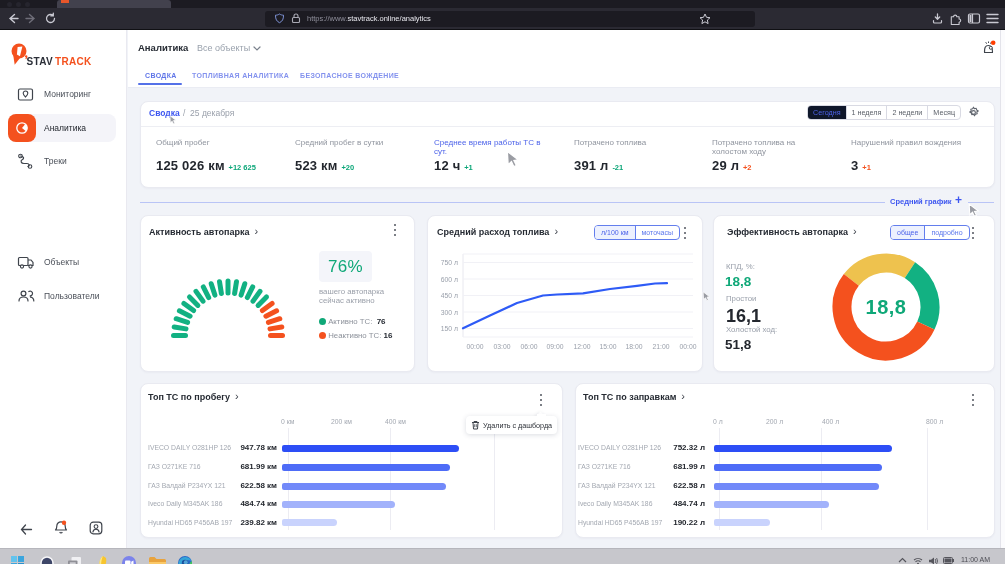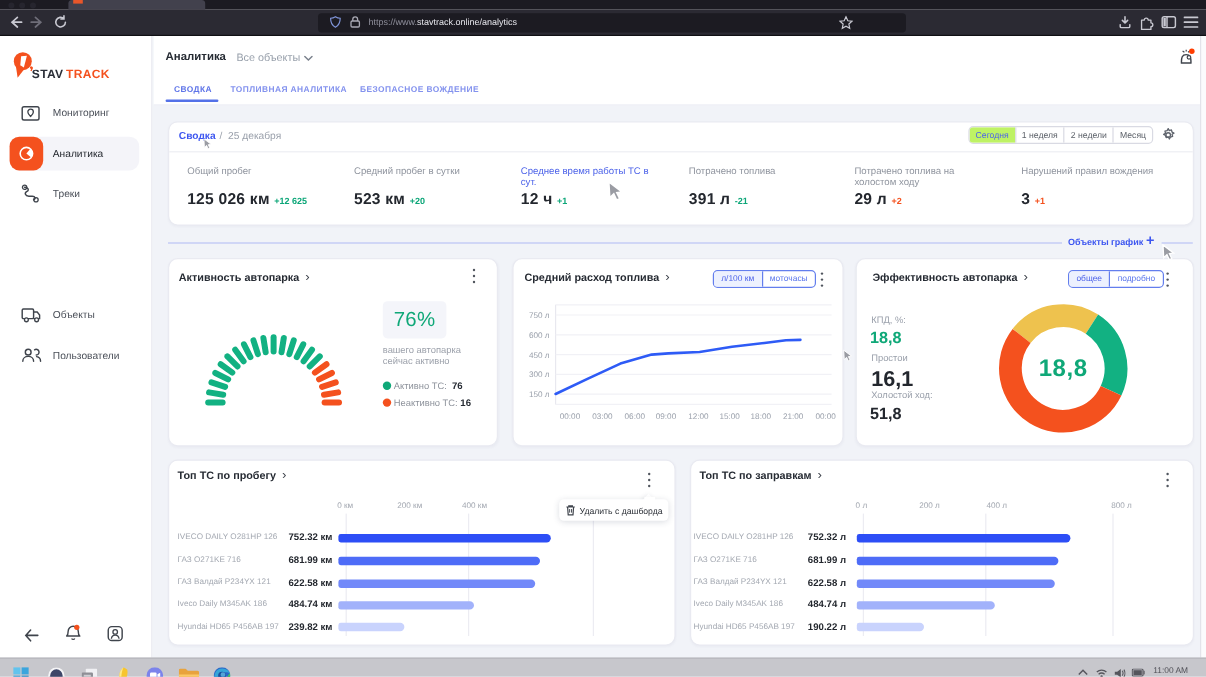--- a/index.html
+++ b/index.html
@@ -31,21 +31,21 @@
 .kebab i{width:2.4px;height:2.4px;border-radius:50%;background:#50555e}
 .lbl{position:absolute;font-size:8px;color:#8f949e}
 .val{position:absolute;font-size:13px;font-weight:bold;color:#23272e;letter-spacing:.2px}
 .delta{font-size:7.5px;font-weight:bold;letter-spacing:0}
 .green{color:#0ca678}
 .red{color:#f4511e}
 .blue{color:#4d63e9}
 .btngroup{position:absolute;display:flex;border:1px solid #d9dae3;border-radius:4px;background:#fff;overflow:hidden}
 .btn{font-size:7.2px;color:#5c6169;padding:0 5px;line-height:13px;border-left:1px solid #d9dae3}
 .btn:first-child{border-left:none}
-.btn.act{background:#bef264;color:#4d63e9}
+.btn.act{background:#0f172a;color:#4d63e9}
 .toggle{position:absolute;display:flex;border:1px solid #637eed;border-radius:4px;background:#fff;overflow:hidden}
 .tseg{font-size:7px;color:#5b76ec;padding:0 6px;line-height:13px;border-left:1px solid #637eed}
 .tseg:first-child{border-left:none}
 .tseg.act{background:#edf1fe;color:#4d63e9}
 .axlbl{position:absolute;font-size:6.8px;color:#a3a8b1}
 .vname{position:absolute;font-size:6.8px;color:#a3a8b1}
 .vval{position:absolute;font-size:8px;font-weight:bold;color:#23272e;text-align:right;width:60px}
 .bar{position:absolute;height:7px;border-radius:2px 3.5px 3.5px 2px}
 .gridv{position:absolute;width:1px;background:#ececf2}
 
@@ -209,21 +209,21 @@
 <div class="val" style="left:434px;top:158px">12 ч <span class="delta green">+1</span></div>
 <div class="lbl" style="left:574px;top:138px">Потрачено топлива</div>
 <div class="val" style="left:574px;top:158px">391 л <span class="delta green">-21</span></div>
 <div class="lbl" style="left:712px;top:138px;width:105px">Потрачено топлива на холостом ходу</div>
 <div class="val" style="left:712px;top:158px">29 л <span class="delta red">+2</span></div>
 <div class="lbl" style="left:851px;top:138px">Нарушений правил вождения</div>
 <div class="val" style="left:851px;top:158px">3 <span class="delta red">+1</span></div>
 
 <div class="abs" style="left:140px;top:202px;width:745px;height:1px;background:#b9c4f6"></div>
 <div class="abs" style="left:968px;top:202px;width:26px;height:1px;background:#b9c4f6"></div>
-<div class="abs" style="left:890px;top:197px;font-size:7.5px;font-weight:bold;color:#3d56f0">Объекты график</div>
+<div class="abs" style="left:890px;top:197px;font-size:7.5px;font-weight:bold;color:#3d56f0">Средний график</div>
 <div class="abs" style="left:955px;top:193px;font-size:12px;font-weight:bold;color:#3d56f0">+</div>
 
 <div class="card" style="left:140px;top:215px;width:275px;height:157px"></div>
 <div class="ctitle" style="left:149px;top:225px">Активность автопарка &nbsp;<span class="chev">›</span></div>
 <div class="kebab" style="left:394px;top:224px">
     <i></i>
     <i></i>
     <i></i>
   </div>
 <svg class="abs" style="left:163px;top:272px" width="130" height="70" viewBox="0 0 130 70" id="gauge">
@@ -326,21 +326,21 @@
 <div class="gridv" style="left:390px;top:428px;height:102px"></div>
 <div class="gridv" style="left:494px;top:428px;height:102px"></div>
 <div class="axlbl" style="left:281px;top:418px">0 км</div>
 <div class="axlbl" style="left:331px;top:418px">200 км</div>
 <div class="axlbl" style="left:385px;top:418px">400 км</div>
 <div class="vname" style="left:148px;top:444px">IVECO DAILY O281HP 126</div>
 <div class="vname" style="left:148px;top:463px">ГАЗ O271KE 716</div>
 <div class="vname" style="left:148px;top:482px">ГАЗ Валдай P234YX 121</div>
 <div class="vname" style="left:148px;top:500px">Iveco Daily M345AK 186</div>
 <div class="vname" style="left:148px;top:519px">Hyundai HD65 P456AB 197</div>
-<div class="vval" style="left:217px;top:443px">752.32 км</div>
+<div class="vval" style="left:217px;top:443px">947.78 км</div>
 <div class="vval" style="left:217px;top:462px">681.99 км</div>
 <div class="vval" style="left:217px;top:481px">622.58 км</div>
 <div class="vval" style="left:217px;top:499px">484.74 км</div>
 <div class="vval" style="left:217px;top:518px">239.82 км</div>
 <div class="bar" style="left:282px;top:445px;width:177px;background:#2d4ef6"></div>
 <div class="bar" style="left:282px;top:464px;width:168px;background:#4e6cf7"></div>
 <div class="bar" style="left:282px;top:483px;width:164px;background:#7289f9"></div>
 <div class="bar" style="left:282px;top:501px;width:113px;background:#a2b2fb"></div>
 <div class="bar" style="left:282px;top:519px;width:55px;background:#c9d3fd"></div>
 <div class="abs" style="left:537px;top:412.5px;width:7px;height:7px;background:#fff;transform:rotate(45deg);box-shadow:0 1px 4px rgba(50,60,90,.15)"></div>

